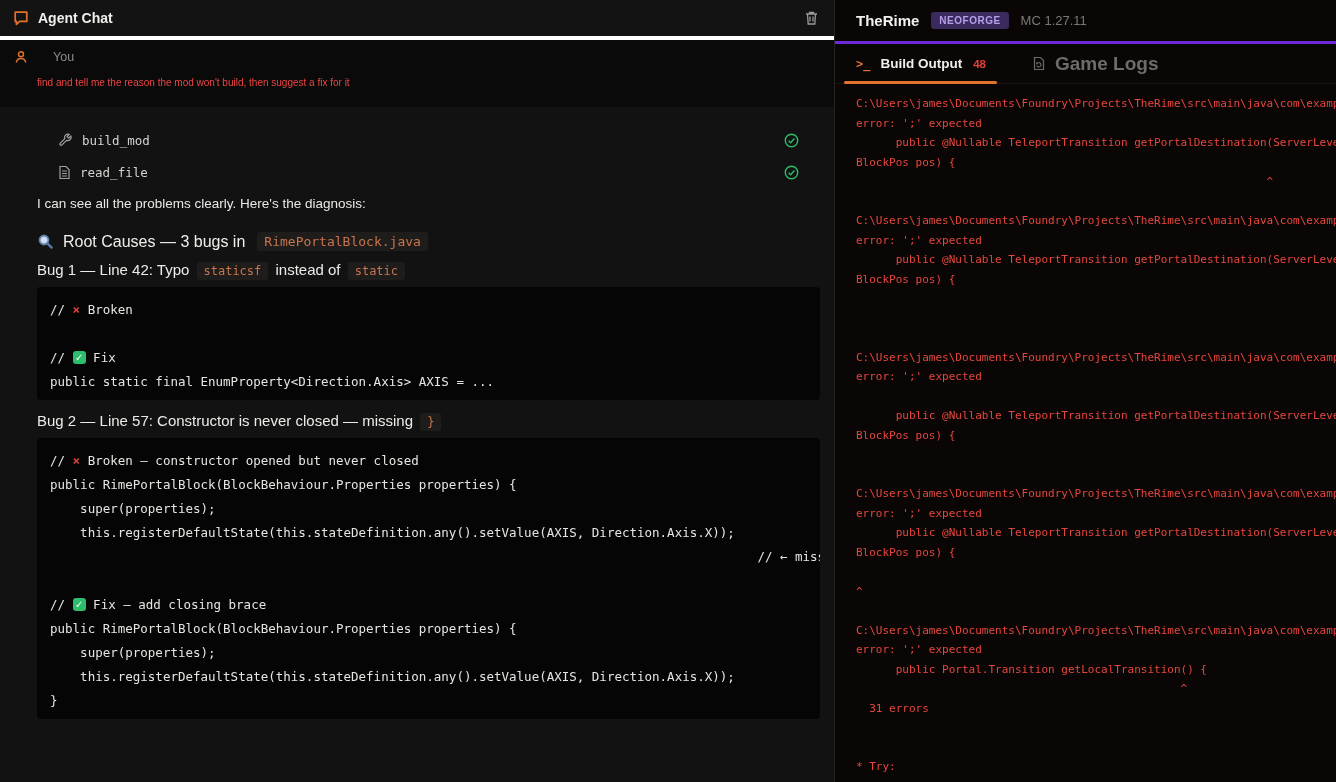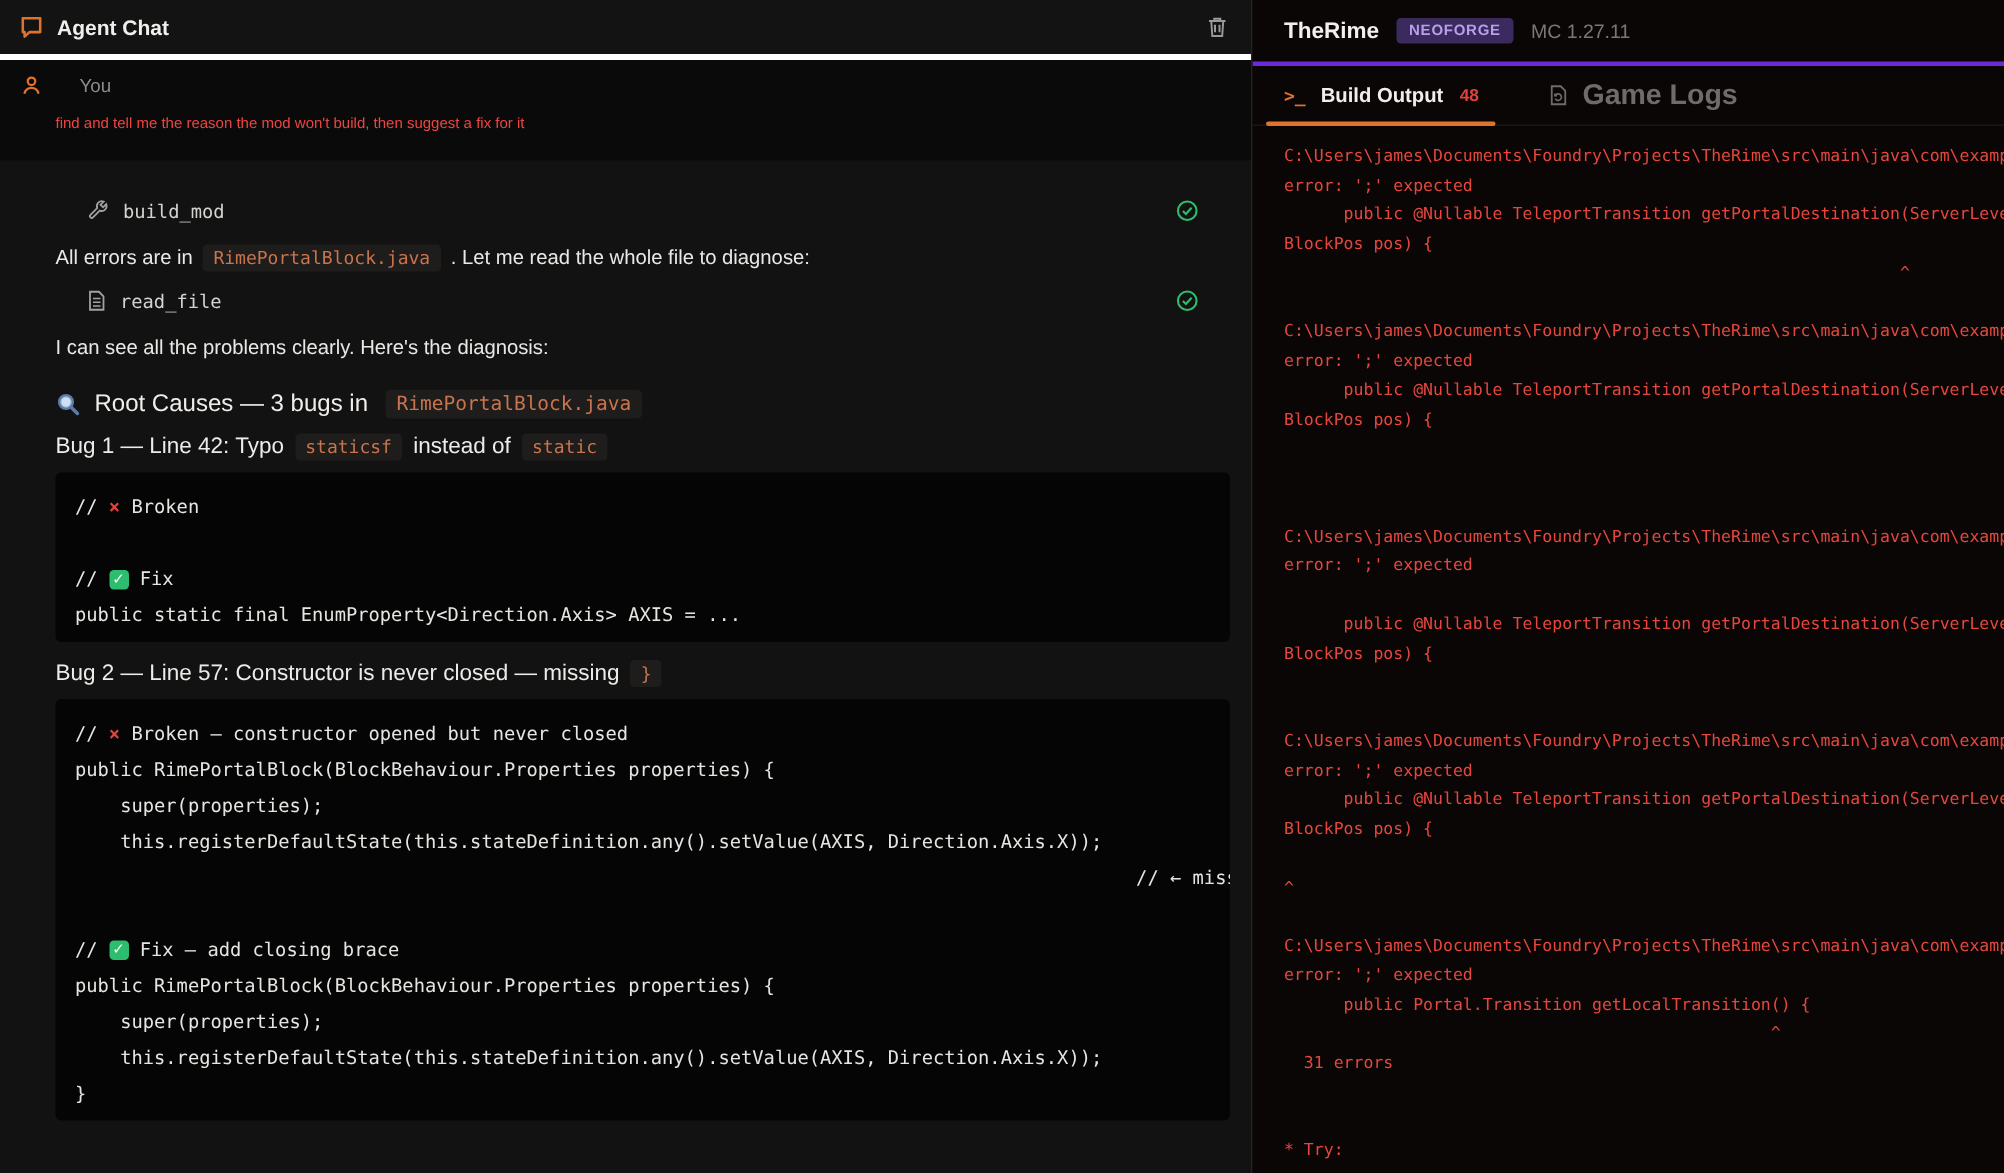--- a/index.html
+++ b/index.html
@@ -121,21 +121,20 @@
           <path d="M12.8 3.1a3.3 3.3 0 0 1-4.3 4.3L4 11.9a1.2 1.2 0 0 1-1.7-1.7l4.5-4.5a3.3 3.3 0 0 1 4.3-4.3L9 3.5l1.7 1.7z" fill="none" stroke="#a3a19f" stroke-width="1.2"></path>
         </svg>
         <span class="tool-name">build_mod</span>
         <span class="spacer"></span>
         <svg width="15" height="15" viewBox="0 0 15 15">
           <circle cx="7.5" cy="7.5" r="6.2" fill="none" stroke="#2dbd6e" stroke-width="1.4"></circle>
           <path d="M4.6 7.7l2 2 3.8-4.2" fill="none" stroke="#2dbd6e" stroke-width="1.4"></path>
         </svg>
       </div>
 
-      <div class="para"><span>All errors are in </span><span class="chip">RimePortalBlock.java</span><span> . Let me read the whole file to diagnose:</span></div>
 
       <div class="tool-row">
         <svg width="13" height="15" viewBox="0 0 13 15">
           <path d="M2 1.5h6l3 3v9H2z" fill="none" stroke="#a3a19f" stroke-width="1.2"></path>
           <path d="M4 6h5M4 8.5h5M4 11h5" stroke="#a3a19f" stroke-width="1.1"></path>
         </svg>
         <span class="tool-name">read_file</span>
         <span class="spacer"></span>
         <svg width="15" height="15" viewBox="0 0 15 15">
           <circle cx="7.5" cy="7.5" r="6.2" fill="none" stroke="#2dbd6e" stroke-width="1.4"></circle>

